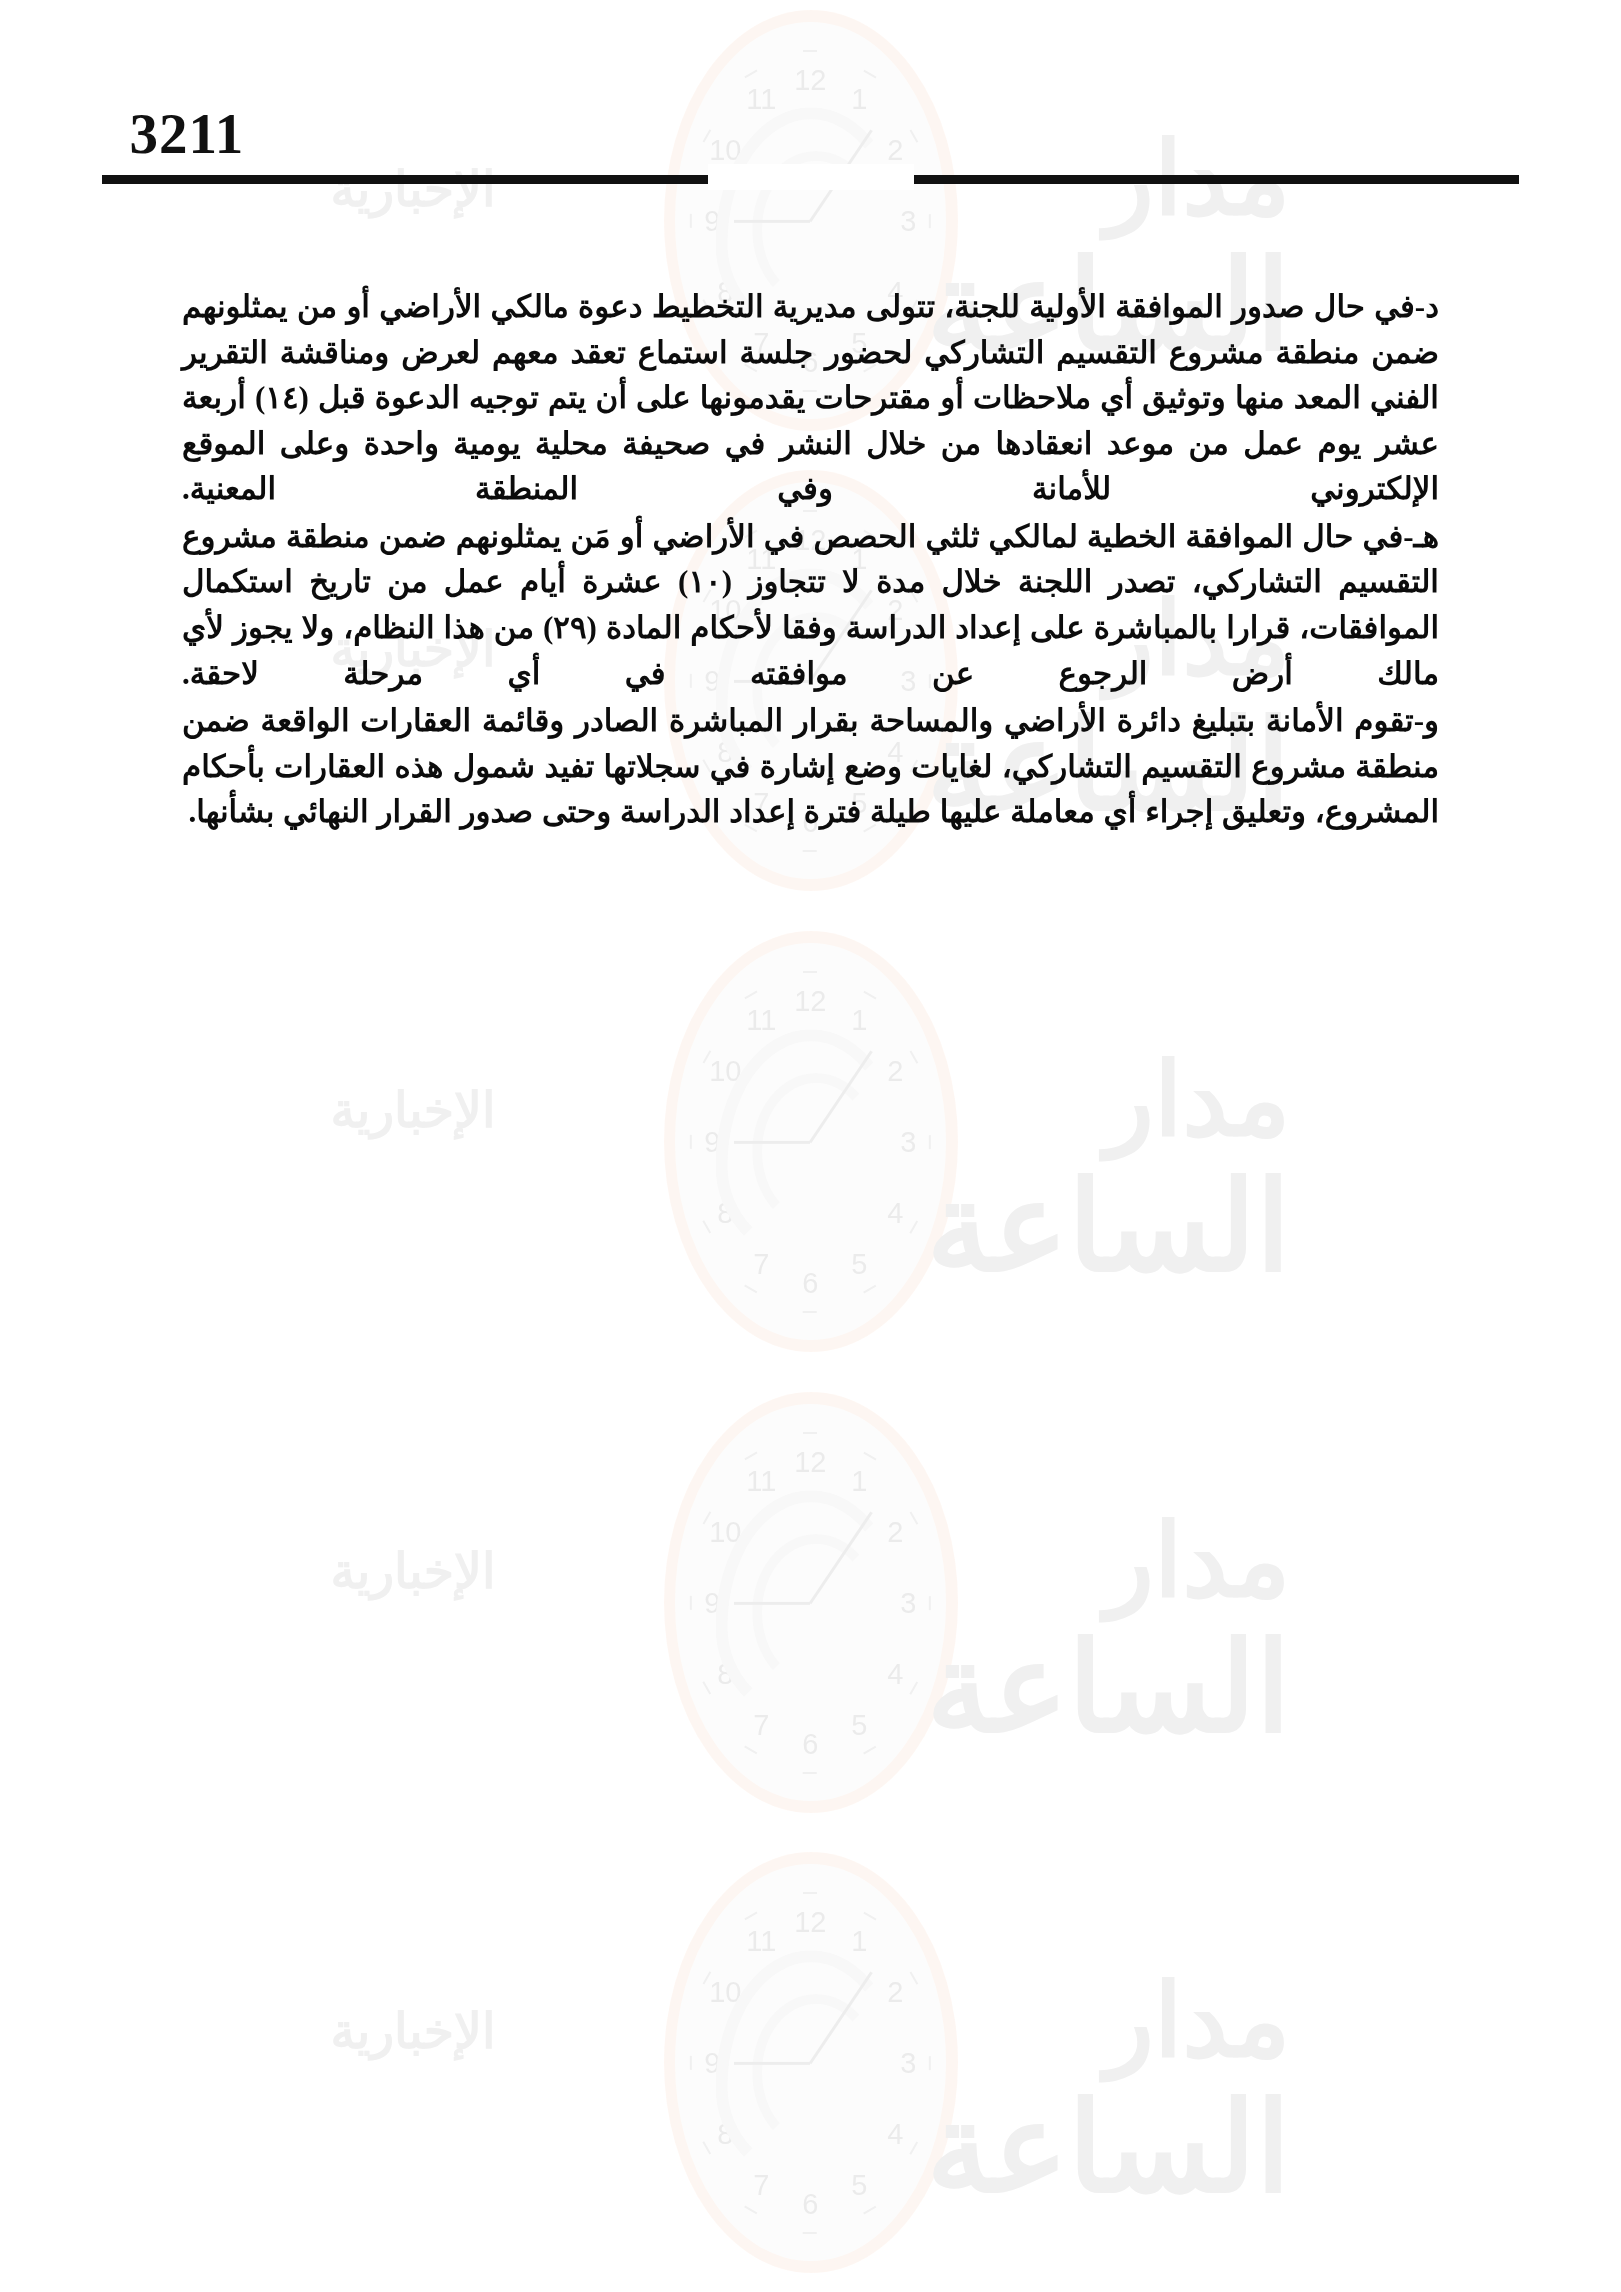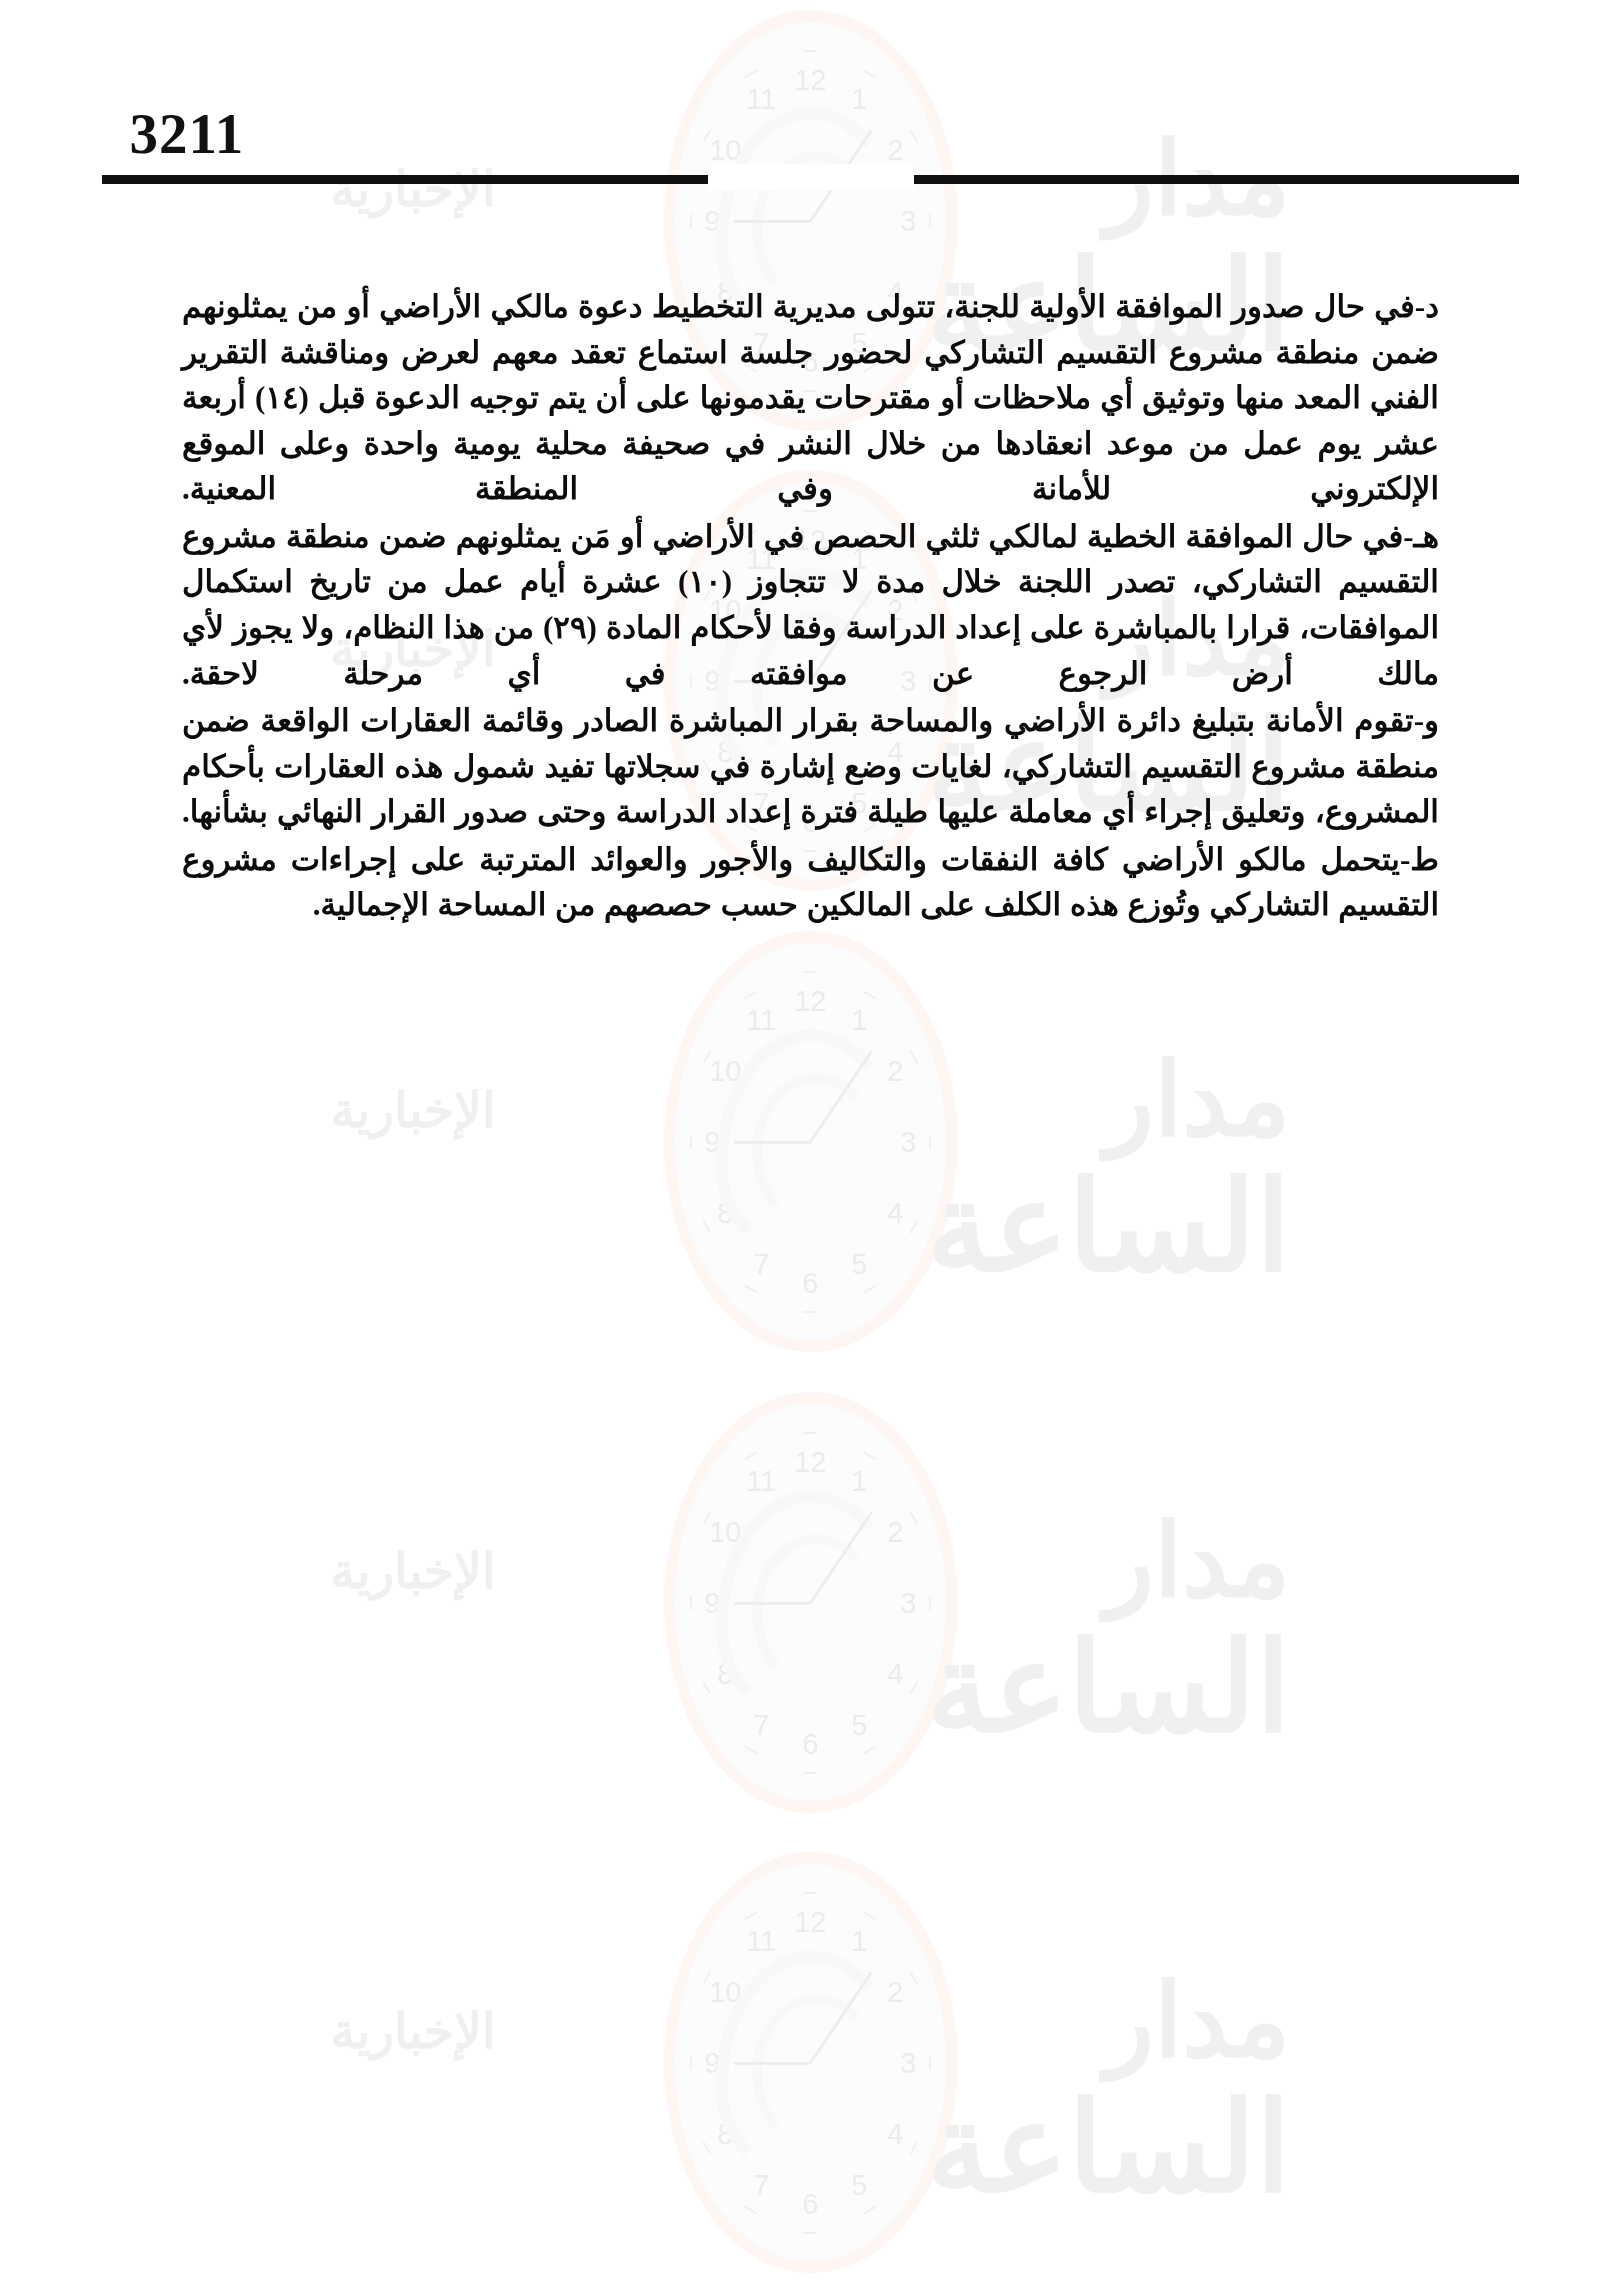--- a/index.html
+++ b/index.html
@@ -416,18 +416,17 @@
     <div class="page-header">
       <div class="page-number">3211</div>
       <div class="header-rule"></div>
       <div class="header-oval-mask"></div>
     </div>
 
     <div class="body-text">
       <p class="clause">د-في حال صدور الموافقة الأولية للجنة، تتولى مديرية التخطيط دعوة مالكي الأراضي أو من يمثلونهم ضمن منطقة مشروع التقسيم التشاركي لحضور جلسة استماع تعقد معهم لعرض ومناقشة التقرير الفني المعد منها وتوثيق أي ملاحظات أو مقترحات يقدمونها على أن يتم توجيه الدعوة قبل (١٤) أربعة عشر يوم عمل من موعد انعقادها من خلال النشر في صحيفة محلية يومية واحدة وعلى الموقع الإلكتروني للأمانة وفي المنطقة المعنية.</p>
       <p class="clause">هـ-في حال الموافقة الخطية لمالكي ثلثي الحصص في الأراضي أو مَن يمثلونهم ضمن منطقة مشروع التقسيم التشاركي، تصدر اللجنة خلال مدة لا تتجاوز (١٠) عشرة أيام عمل من تاريخ استكمال الموافقات، قرارا بالمباشرة على إعداد الدراسة وفقا لأحكام المادة (٢٩) من هذا النظام، ولا يجوز لأي مالك أرض الرجوع عن موافقته في أي مرحلة لاحقة.</p>
       <p class="clause">و-تقوم الأمانة بتبليغ دائرة الأراضي والمساحة بقرار المباشرة الصادر وقائمة العقارات الواقعة ضمن منطقة مشروع التقسيم التشاركي، لغايات وضع إشارة في سجلاتها تفيد شمول هذه العقارات بأحكام المشروع، وتعليق إجراء أي معاملة عليها طيلة فترة إعداد الدراسة وحتى صدور القرار النهائي بشأنها.</p>
-      <p class="clause">ط-يتحمل مالكو الأراضي كافة النفقات والتكاليف والأجور والعوائد المترتبة على إجراءات مشروع التقسيم التشاركي وتُوزع هذه الكلف على المالكين حسب حصصهم من المساحة الإجمالية.</p>
     </div>
 
   </div>
 </div>
 
 
 </body></html>

